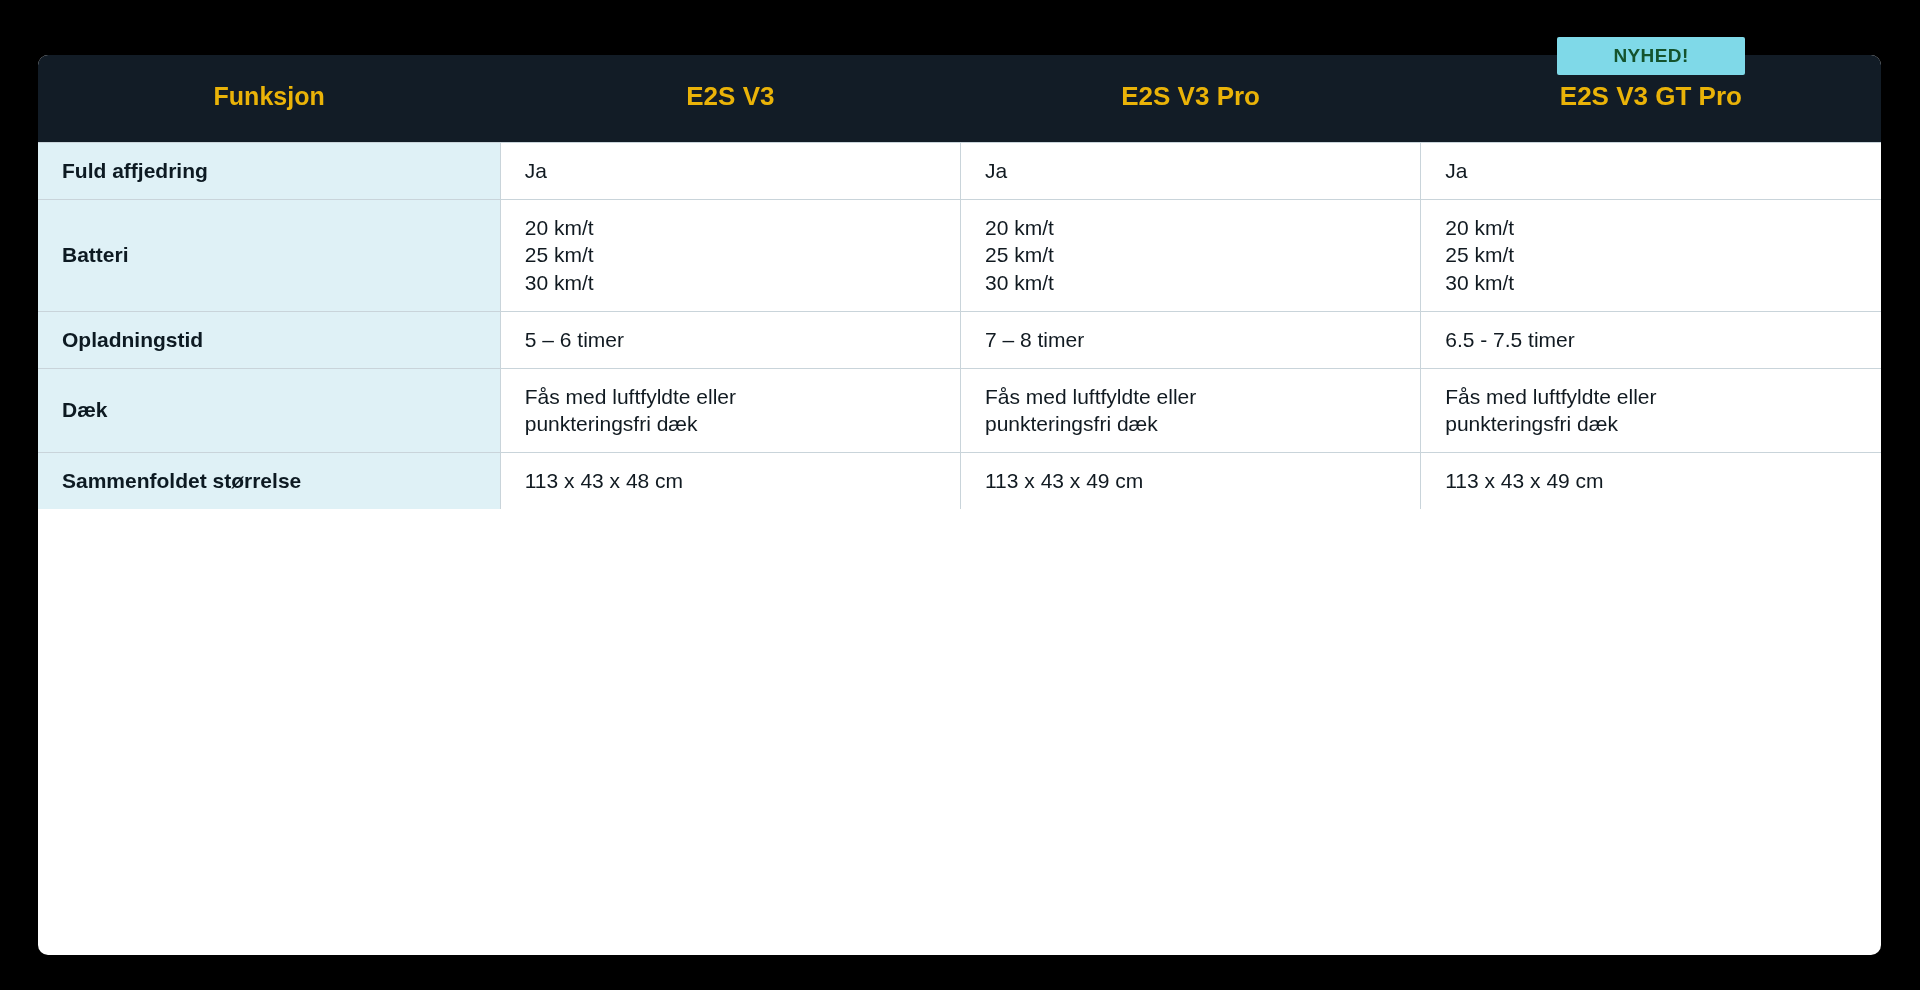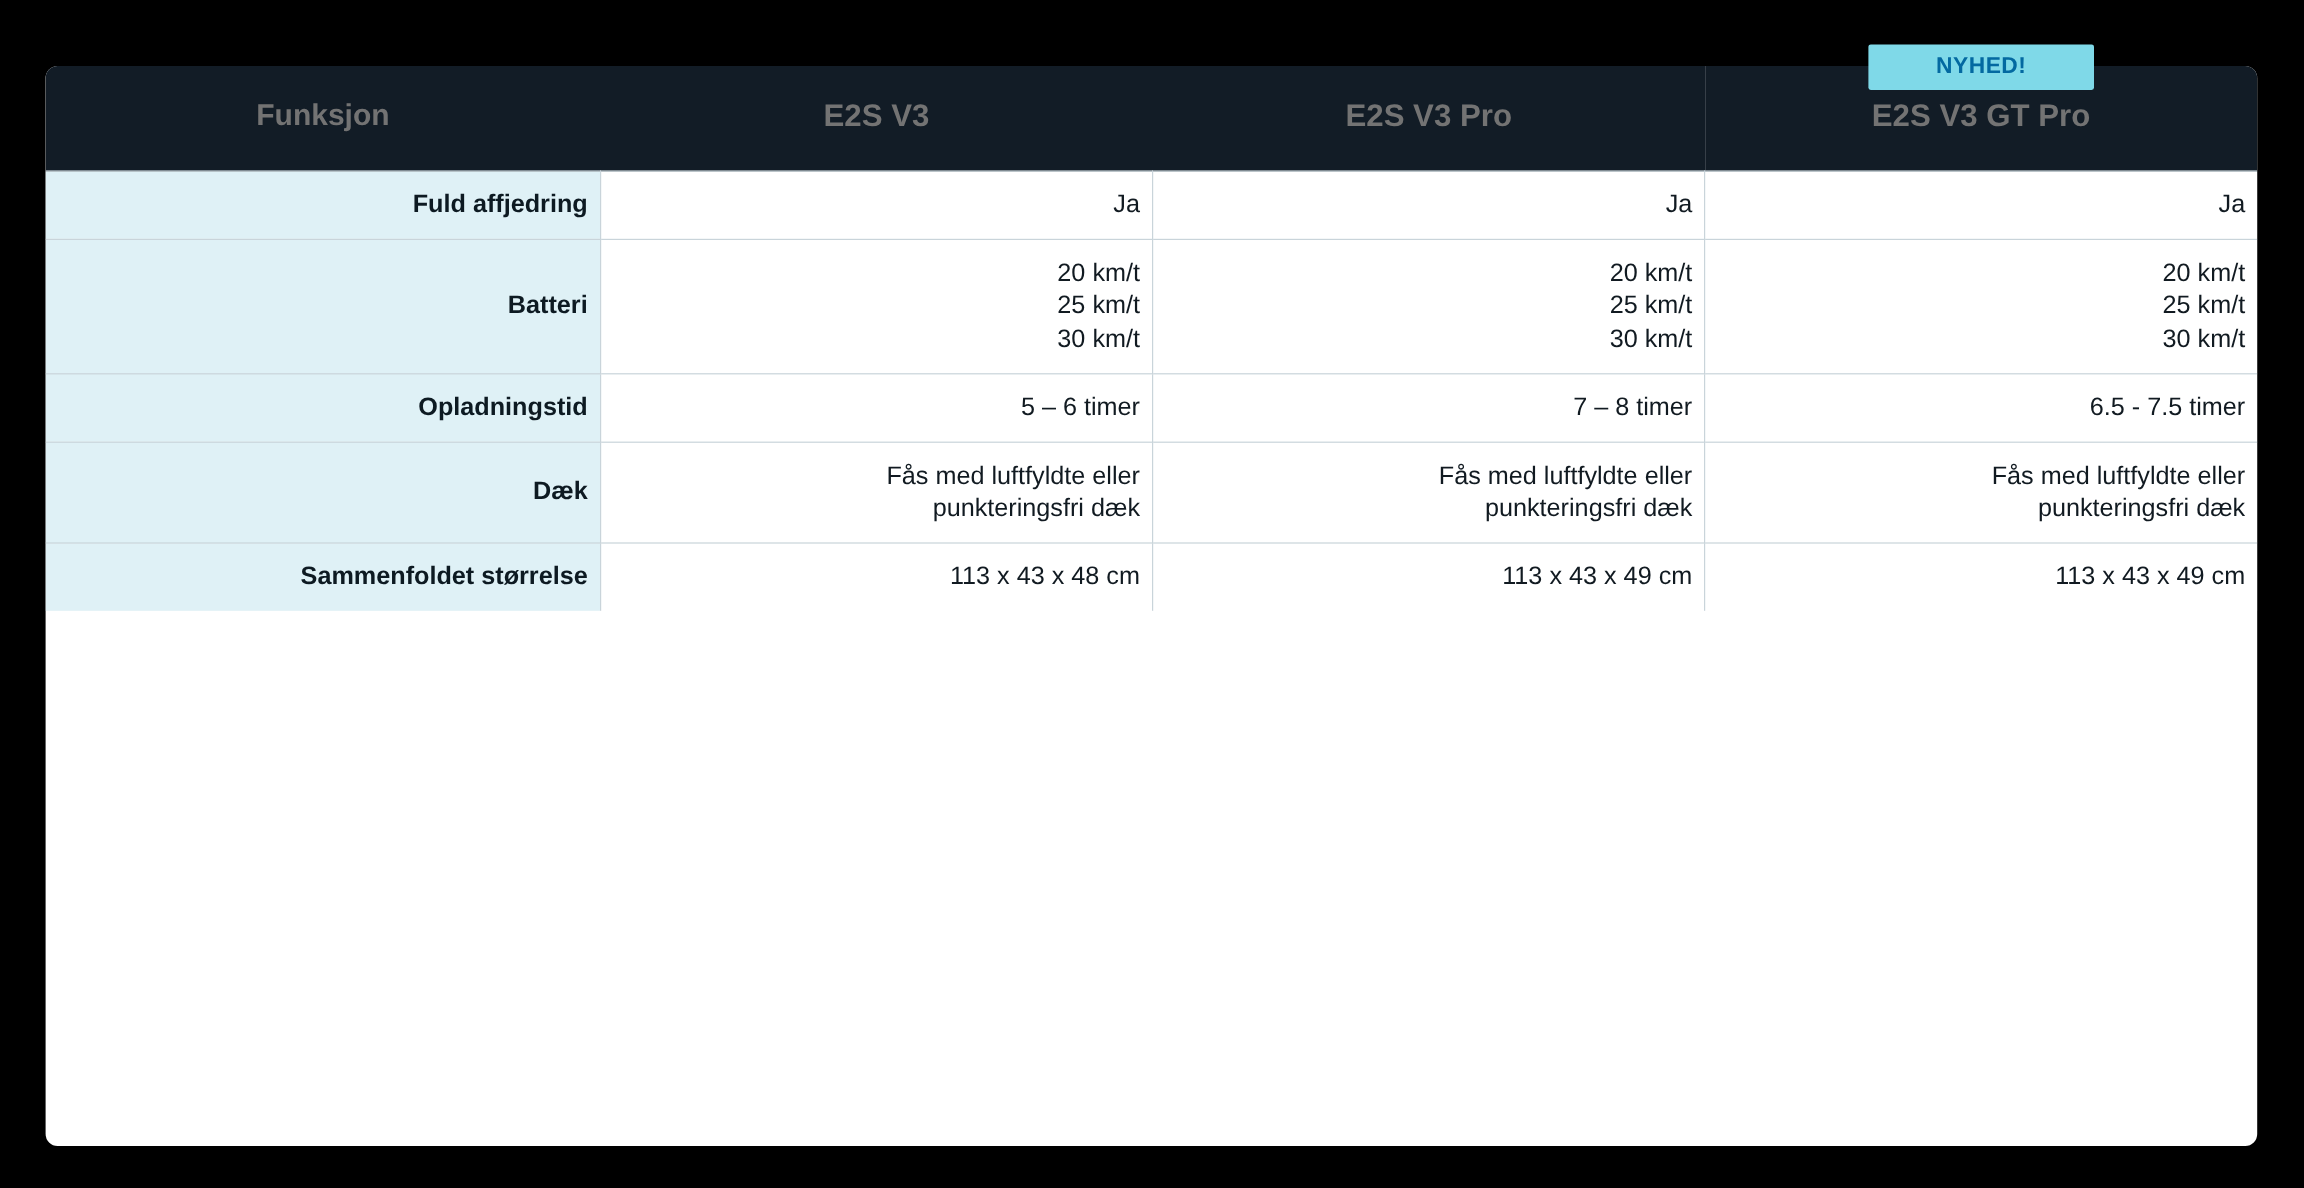--- a/index.html
+++ b/index.html
@@ -37,41 +37,41 @@
   }
 
   table.compare col.c0 { width: 462px; }
   table.compare col.cx { width: 460px; }
 
   thead tr {
     background: #121c26;
   }
 
   thead th {
-    color: #737373;
+    color: #eab308;
     font-size: 26px;
     font-weight: bold;
     text-align: center;
     padding: 26px 8px 30px 8px;
     border: none;
     vertical-align: middle;
   }
 
   thead th.feature-head {
     font-size: 25px;
   }
 
   tbody td {
     border: 1px solid #c9d4da;
-    text-align: right;
+    text-align: left;
     vertical-align: middle;
     font-size: 21px;
     color: #111a21;
     line-height: 1.32;
-    padding: 14px 10px;
+    padding: 14px 24px;
     background: #ffffff;
   }
 
   tbody td.rowlabel {
     background: #dff1f6;
     font-weight: bold;
     font-size: 21px;
     color: #0d1a22;
     border-left: none;
   }
@@ -86,21 +86,21 @@
 
   .cellline { display: block; }
 
   .badge {
     position: absolute;
     left: 1557px;
     top: 37px;
     width: 188px;
     height: 38px;
     background: #7fd9e8;
-    color: #0369a1;
+    color: #14532d;
     font-size: 19px;
     font-weight: bold;
     letter-spacing: 0.4px;
     display: flex;
     align-items: center;
     justify-content: center;
     border-radius: 2px;
     z-index: 5;
   }
 </style>

